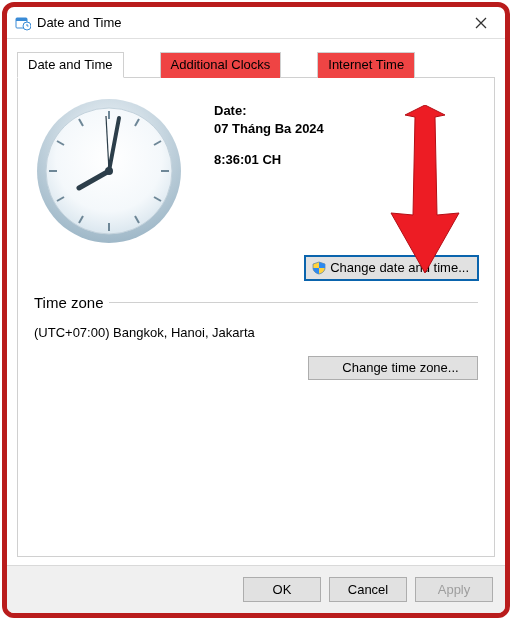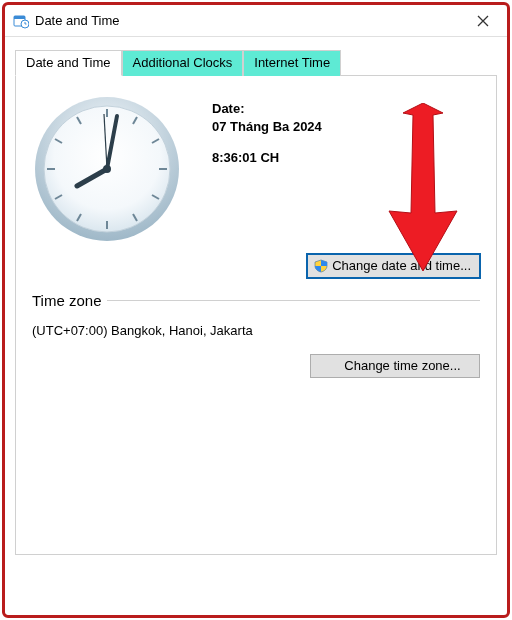--- a/index.html
+++ b/index.html
@@ -8,22 +8,22 @@
     font-family: "Segoe UI", Tahoma, sans-serif;
     font-size: 13px;
     color: #000;
     background: #fff;
     width: 512px;
     height: 620px;
     overflow: hidden;
     position: relative;
   }
   .window {
-    border: 3px solid #b91c1c;
-    border-radius: 6px;
+    border: 5px solid #b91c1c;
+    border-radius: 12px;
     width: 508px;
     height: 616px;
     margin: 2px;
     position: relative;
     background: #fff;
     overflow: hidden;
   }
   .titlebar {
     display: flex;
     align-items: center;
@@ -67,21 +67,22 @@
     position: relative;
     top: 1px;
     cursor: pointer;
   }
   .tab.active {
     background: #fff;
     border-bottom: 1px solid #fff;
     z-index: 3;
   }
   .tab:not(.active) {
-    background: #5eead4;
+    background: #ef4444;
+    margin-left: 36px;
   }
   .tab-panel {
     border: 1px solid #d0d0d0;
     padding: 18px 16px 16px 16px;
     min-height: 480px;
     position: relative;
   }
   .datetime-row {
     display: flex;
     align-items: flex-start;
@@ -275,20 +276,25 @@
       <div class="tz-value">(UTC+07:00) Bangkok, Hanoi, Jakarta</div>
 
       <div class="change-tz-wrap">
         <button class="btn" style="min-width:170px">Change time zone...</button>
       </div>
 
 
     </div>
   </div>
 
+  <div class="footer">
+    <button class="btn">OK</button>
+    <button class="btn">Cancel</button>
+    <button class="btn" disabled="">Apply</button>
+  </div>
 
   <div class="arrow">
     <svg width="72" height="170" viewBox="0 0 72 170">
       <path d="M36 0 L56 10 L46 12 L48 110 L70 108 L36 168 L2 108 L24 110 L26 12 L16 10 Z" fill="#ed1c24" stroke="#b30f16" stroke-width="1"></path>
     </svg>
   </div>
 
 </div>
 
 </body></html>

